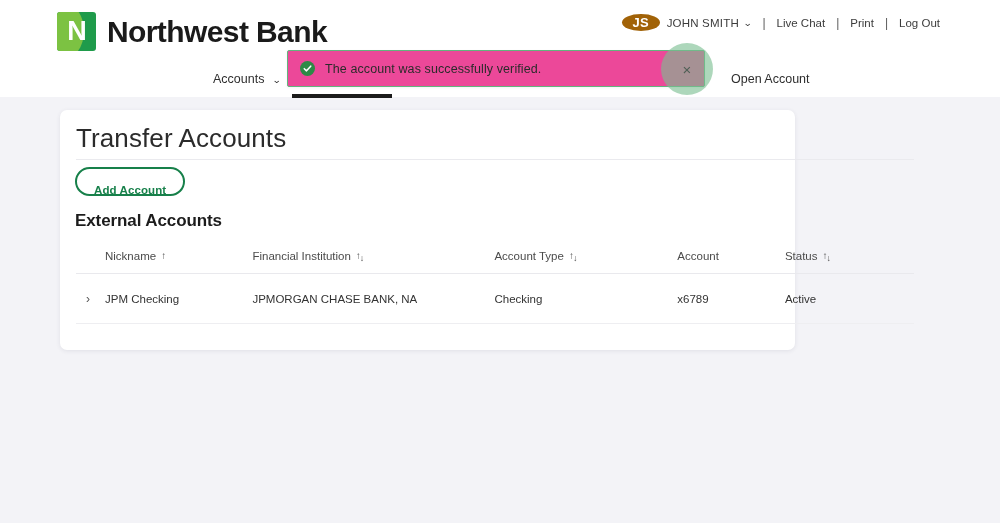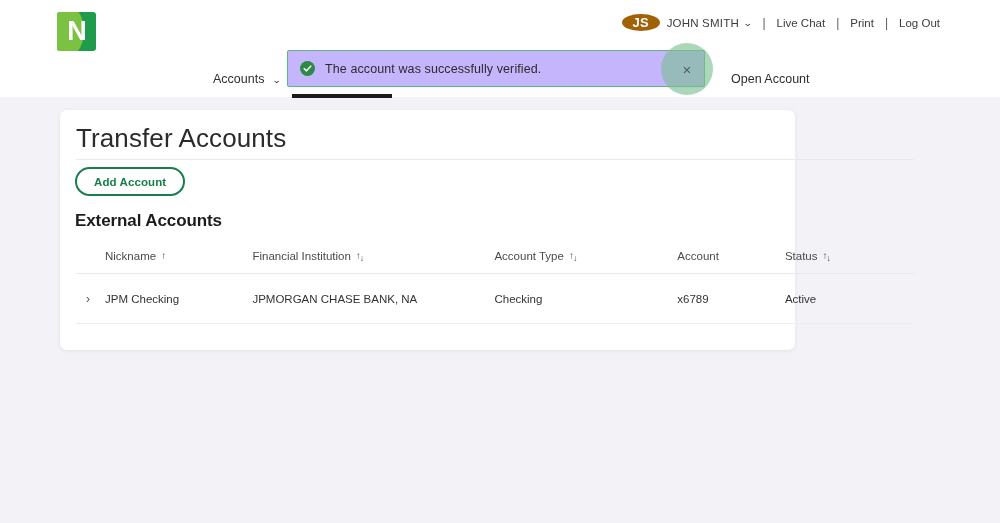--- a/index.html
+++ b/index.html
@@ -156,21 +156,21 @@
     background: #1b1b1b;
   }
 
   
   .toast {
     position: absolute;
     left: 287px;
     top: 50px;
     width: 418px;
     height: 37px;
-    background: #c4b5fd;
+    background: #ec4899;
     border: 1px solid #63b37e;
     border-radius: 2px;
     box-sizing: border-box;
     display: flex;
     align-items: center;
     padding: 0 12px;
     z-index: 20;
     box-shadow: 0 1px 3px rgba(0,0,0,0.05);
   }
   .toast-icon {
@@ -238,21 +238,21 @@
     top: 49px;
     width: 838px;
     height: 1px;
     background: #eaeaee;
   }
 
   .add-account-btn {
     position: absolute;
     left: 15px;
     top: 57px;
-    padding: 0 17px;
+    padding: 8px 17px;
     height: 29px;
     line-height: 27px;
     border: 2px solid #17804a;
     border-radius: 16px;
     color: #17804a;
     font-size: 11.5px;
     font-weight: bold;
     background: #fff;
     box-sizing: border-box;
     letter-spacing: 0.1px;
@@ -333,20 +333,21 @@
 </head>
 <body>
 
 <div class="site-header">
 
   <div class="brand">
     <div class="brand-mark">
       <div class="swoosh"></div>
       <div class="mark-letter">N</div>
     </div>
+    <div class="brand-name">Northwest Bank</div>
   </div>
 
   <div class="util-nav">
     <div class="avatar">JS</div>
     <span class="user-name">JOHN SMITH</span>
     <span class="caret">⌄</span>
     <span class="util-sep">|</span>
     <a class="util-link" href="#">Live Chat</a>
     <span class="util-sep">|</span>
     <a class="util-link" href="#">Print</a>

